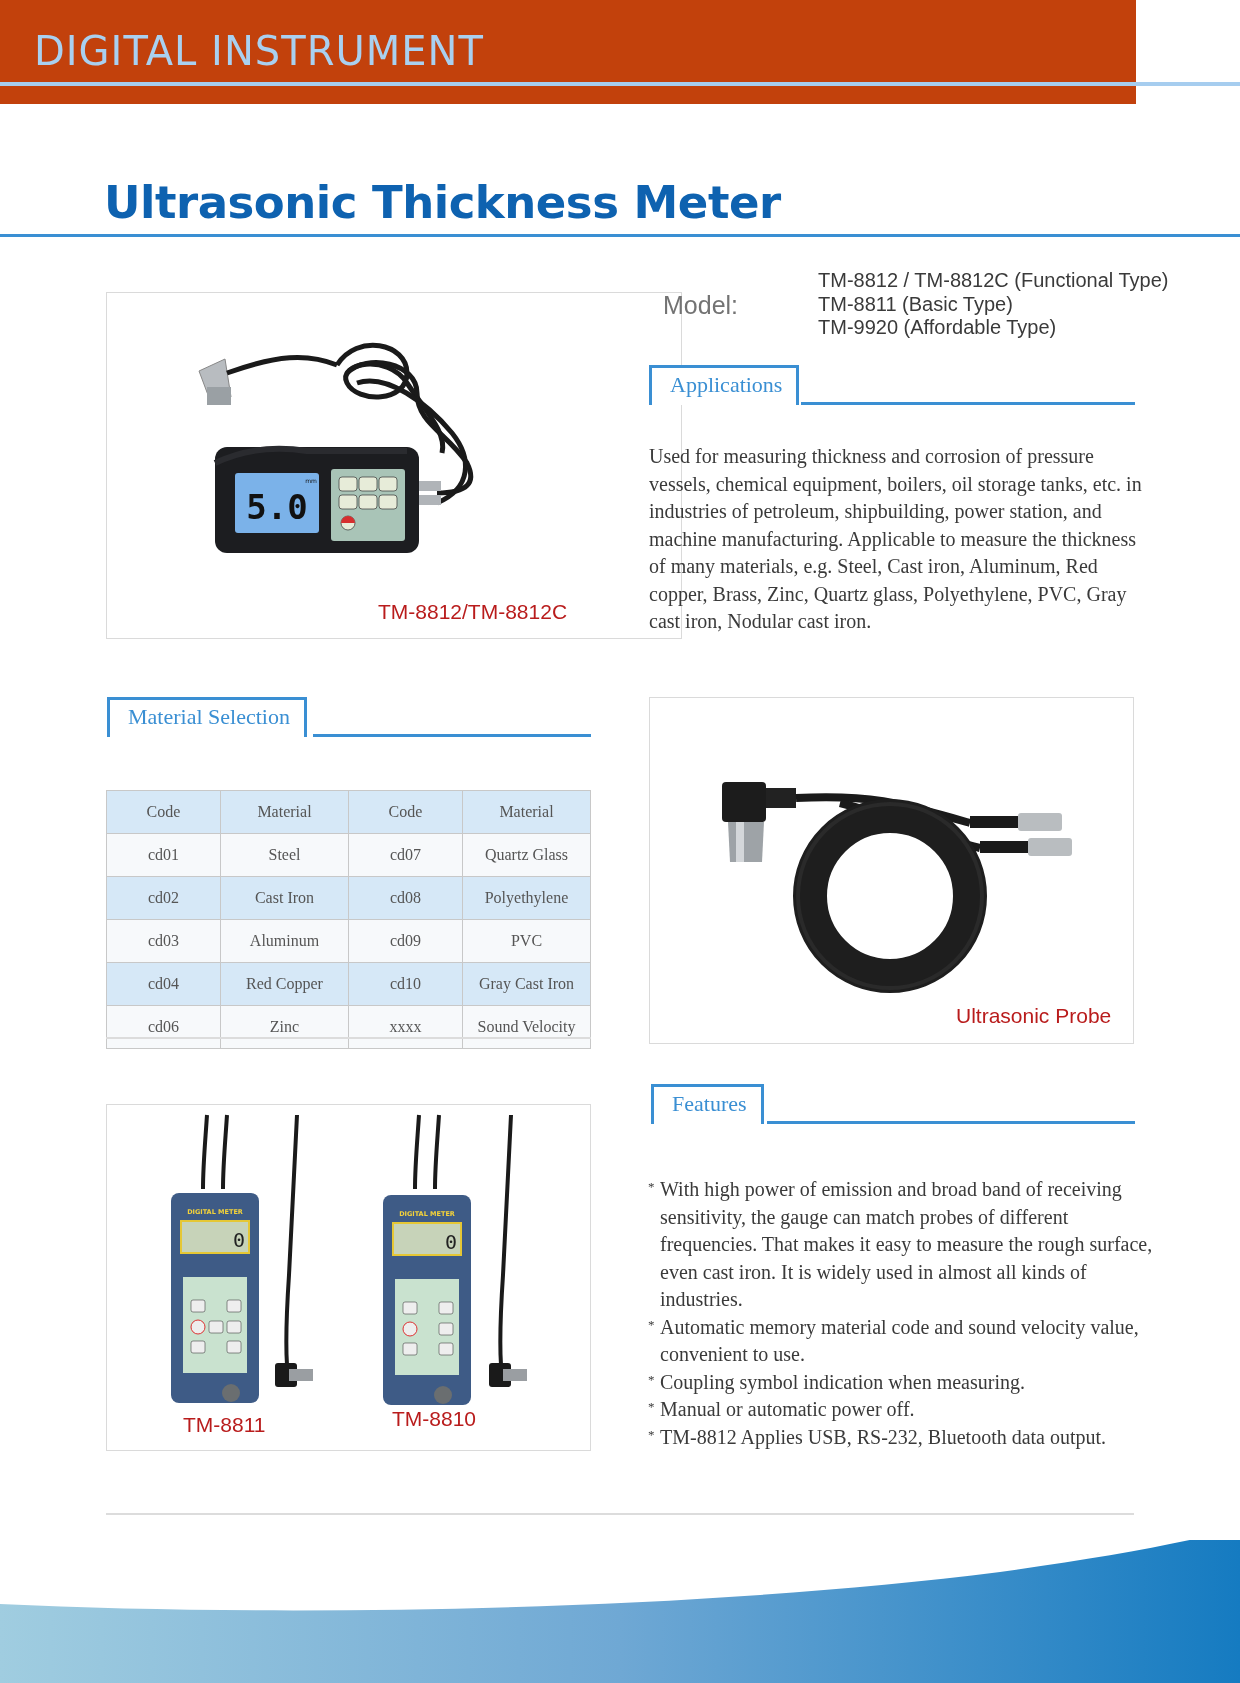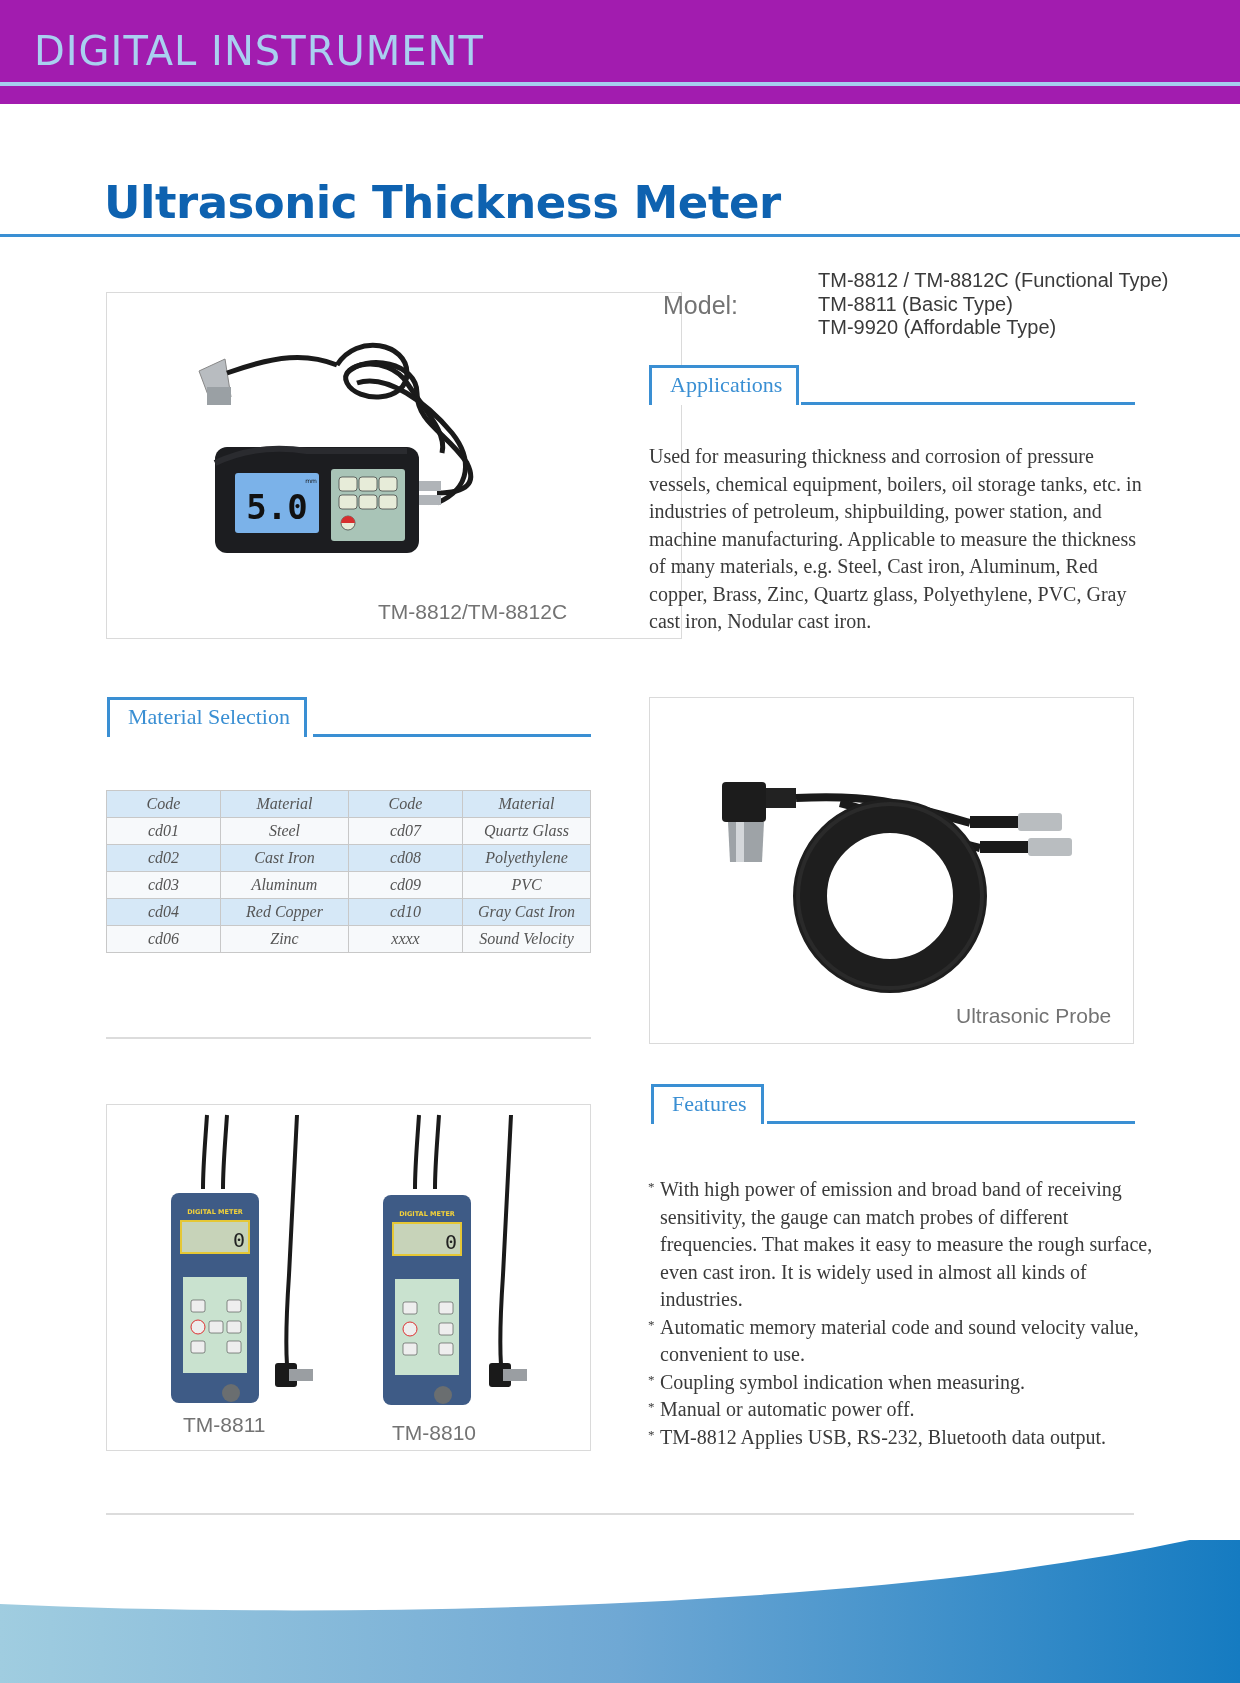--- a/index.html
+++ b/index.html
@@ -1,38 +1,38 @@
 <!DOCTYPE html>
 <html><head>
 <meta charset="utf-8">
 <style>
   * { margin: 0; padding: 0; box-sizing: border-box; }
   body { width: 1240px; height: 1683px; background: #ffffff; position: relative; overflow: hidden; font-family: "Liberation Serif", serif; }
 
-  .header-band { position: absolute; left: 0; top: 0; width: 1240px; height: 104px; background: #a21caf; }
+  .header-band { position: absolute; left: 0; top: 0; width: 1136px; height: 104px; background: #c2410c; }
   .header-band .brand { position: absolute; left: 34px; top: 28px; font-family: "DejaVu Sans", sans-serif; font-size: 40px; letter-spacing: 1px; color: #a9d0f0; font-weight: normal; }
   .header-band .rule { position: absolute; left: 0; top: 82px; width: 1240px; height: 4px; background: #a6cdef; }
 
   .page-title { position: absolute; left: 104px; top: 176px; font-family: "DejaVu Sans", sans-serif; font-weight: bold; font-size: 45px; color: #0e62b0; letter-spacing: -0.5px; }
   .title-rule { position: absolute; left: 0; top: 234px; width: 1240px; height: 3px; background: #3a8fd3; }
 
   .img-box { position: absolute; border: 1px solid #dadada; background: #fff; }
-  .img-caption { position: absolute; font-family: "Liberation Sans", sans-serif; font-size: 21px; color: #737373; }
+  .img-caption { position: absolute; font-family: "Liberation Sans", sans-serif; font-size: 21px; color: #b91c1c; }
 
   .model-label { position: absolute; left: 663px; top: 291px; font-family: "Liberation Sans", sans-serif; font-size: 25px; color: #737373; }
   .model-list { position: absolute; left: 779px; top: 269px; font-family: "Liberation Sans", sans-serif; font-size: 20px; line-height: 23.5px; color: #3a3a3a; margin-left: 39px; }
 
   .section-tab { position: absolute; height: 40px; padding-left: 44px; }
   .section-tab .tab { position: absolute; left: 0; top: 0; height: 40px; border-top: 3px solid #3a8fd3; border-left: 3px solid #3a8fd3; border-right: 3px solid #3a8fd3; padding: 4px 14px 0 18px; font-family: "Liberation Serif", serif; font-size: 22px; color: #3a8fd3; background: #fff; white-space: nowrap; }
   .section-tab .line { position: absolute; top: 37px; height: 3px; background: #3a8fd3; }
 
   .body-text { position: absolute; font-family: "Liberation Serif", serif; font-size: 20px; line-height: 27.5px; color: #3a3a3a; }
 
   table.materials { position: absolute; left: 106px; top: 790px; width: 485px; border-collapse: collapse; font-family: "Liberation Serif", serif; font-size: 16px; color: #555; }
-  table.materials td, table.materials th { border: 1px solid #c8c8c8; height: 26.6px; text-align: center; font-weight: normal; padding: 4px; font-style: italic; }
+  table.materials td, table.materials th { border: 1px solid #c8c8c8; height: 26.6px; text-align: center; font-weight: normal; padding: 12px; }
   table.materials tr:nth-child(odd) { background: #d6e8f7; }
   table.materials tr:nth-child(even) { background: #f7f9fb; }
 
   .sep { position: absolute; height: 2px; background: #dcdcdc; }
 
   .features { position: absolute; left: 648px; top: 1176px; width: 510px; font-family: "Liberation Serif", serif; font-size: 20px; line-height: 27.5px; color: #3a3a3a; list-style: none; }
   .features li { position: relative; padding-left: 12px; }
   .features li .star { position: absolute; left: 0; top: -3px; font-size: 13px; }
 
   .footer-wave { position: absolute; left: 0; top: 1540px; width: 1240px; height: 143px; }
@@ -200,21 +200,21 @@
       <rect x="296" y="197" width="14" height="12" rx="2" fill="#eee" stroke="#444" stroke-width="0.6"></rect>
       <rect x="332" y="197" width="14" height="12" rx="2" fill="#eee" stroke="#444" stroke-width="0.6"></rect>
       <circle cx="303" cy="224" r="7" fill="#eee" stroke="#d33" stroke-width="1"></circle>
       <rect x="332" y="218" width="14" height="12" rx="2" fill="#eee" stroke="#444" stroke-width="0.6"></rect>
       <rect x="296" y="238" width="14" height="12" rx="2" fill="#eee" stroke="#444" stroke-width="0.6"></rect>
       <rect x="332" y="238" width="14" height="12" rx="2" fill="#eee" stroke="#444" stroke-width="0.6"></rect>
       <circle cx="336" cy="290" r="9" fill="#6a6e70"></circle>
     </g>
   </svg>
   <div class="img-caption" style="left:76px; top:308px;">TM-8811</div>
-  <div class="img-caption" style="left:285px; top:316px;text-align:right;">TM-8810</div>
+  <div class="img-caption" style="left:285px; top:302px;text-align:right;">TM-8810</div>
 </div>
 
 <div class="section-tab" style="left:651px; top:1084px; width:484px;text-align:center;">
   <div class="tab">Features</div>
   <div class="line" style="left:116px; width:368px;"></div>
 </div>
 
 <ul class="features">
   <li><span class="star">*</span><span>With high power of emission and broad band of receiving sensitivity, the gauge can match probes of different frequencies. That makes it easy to measure the rough surface, even cast iron. It is widely used in almost all kinds of industries.</span></li>
   <li><span class="star">*</span><span>Automatic memory material code and sound velocity value, convenient to use.</span></li>

